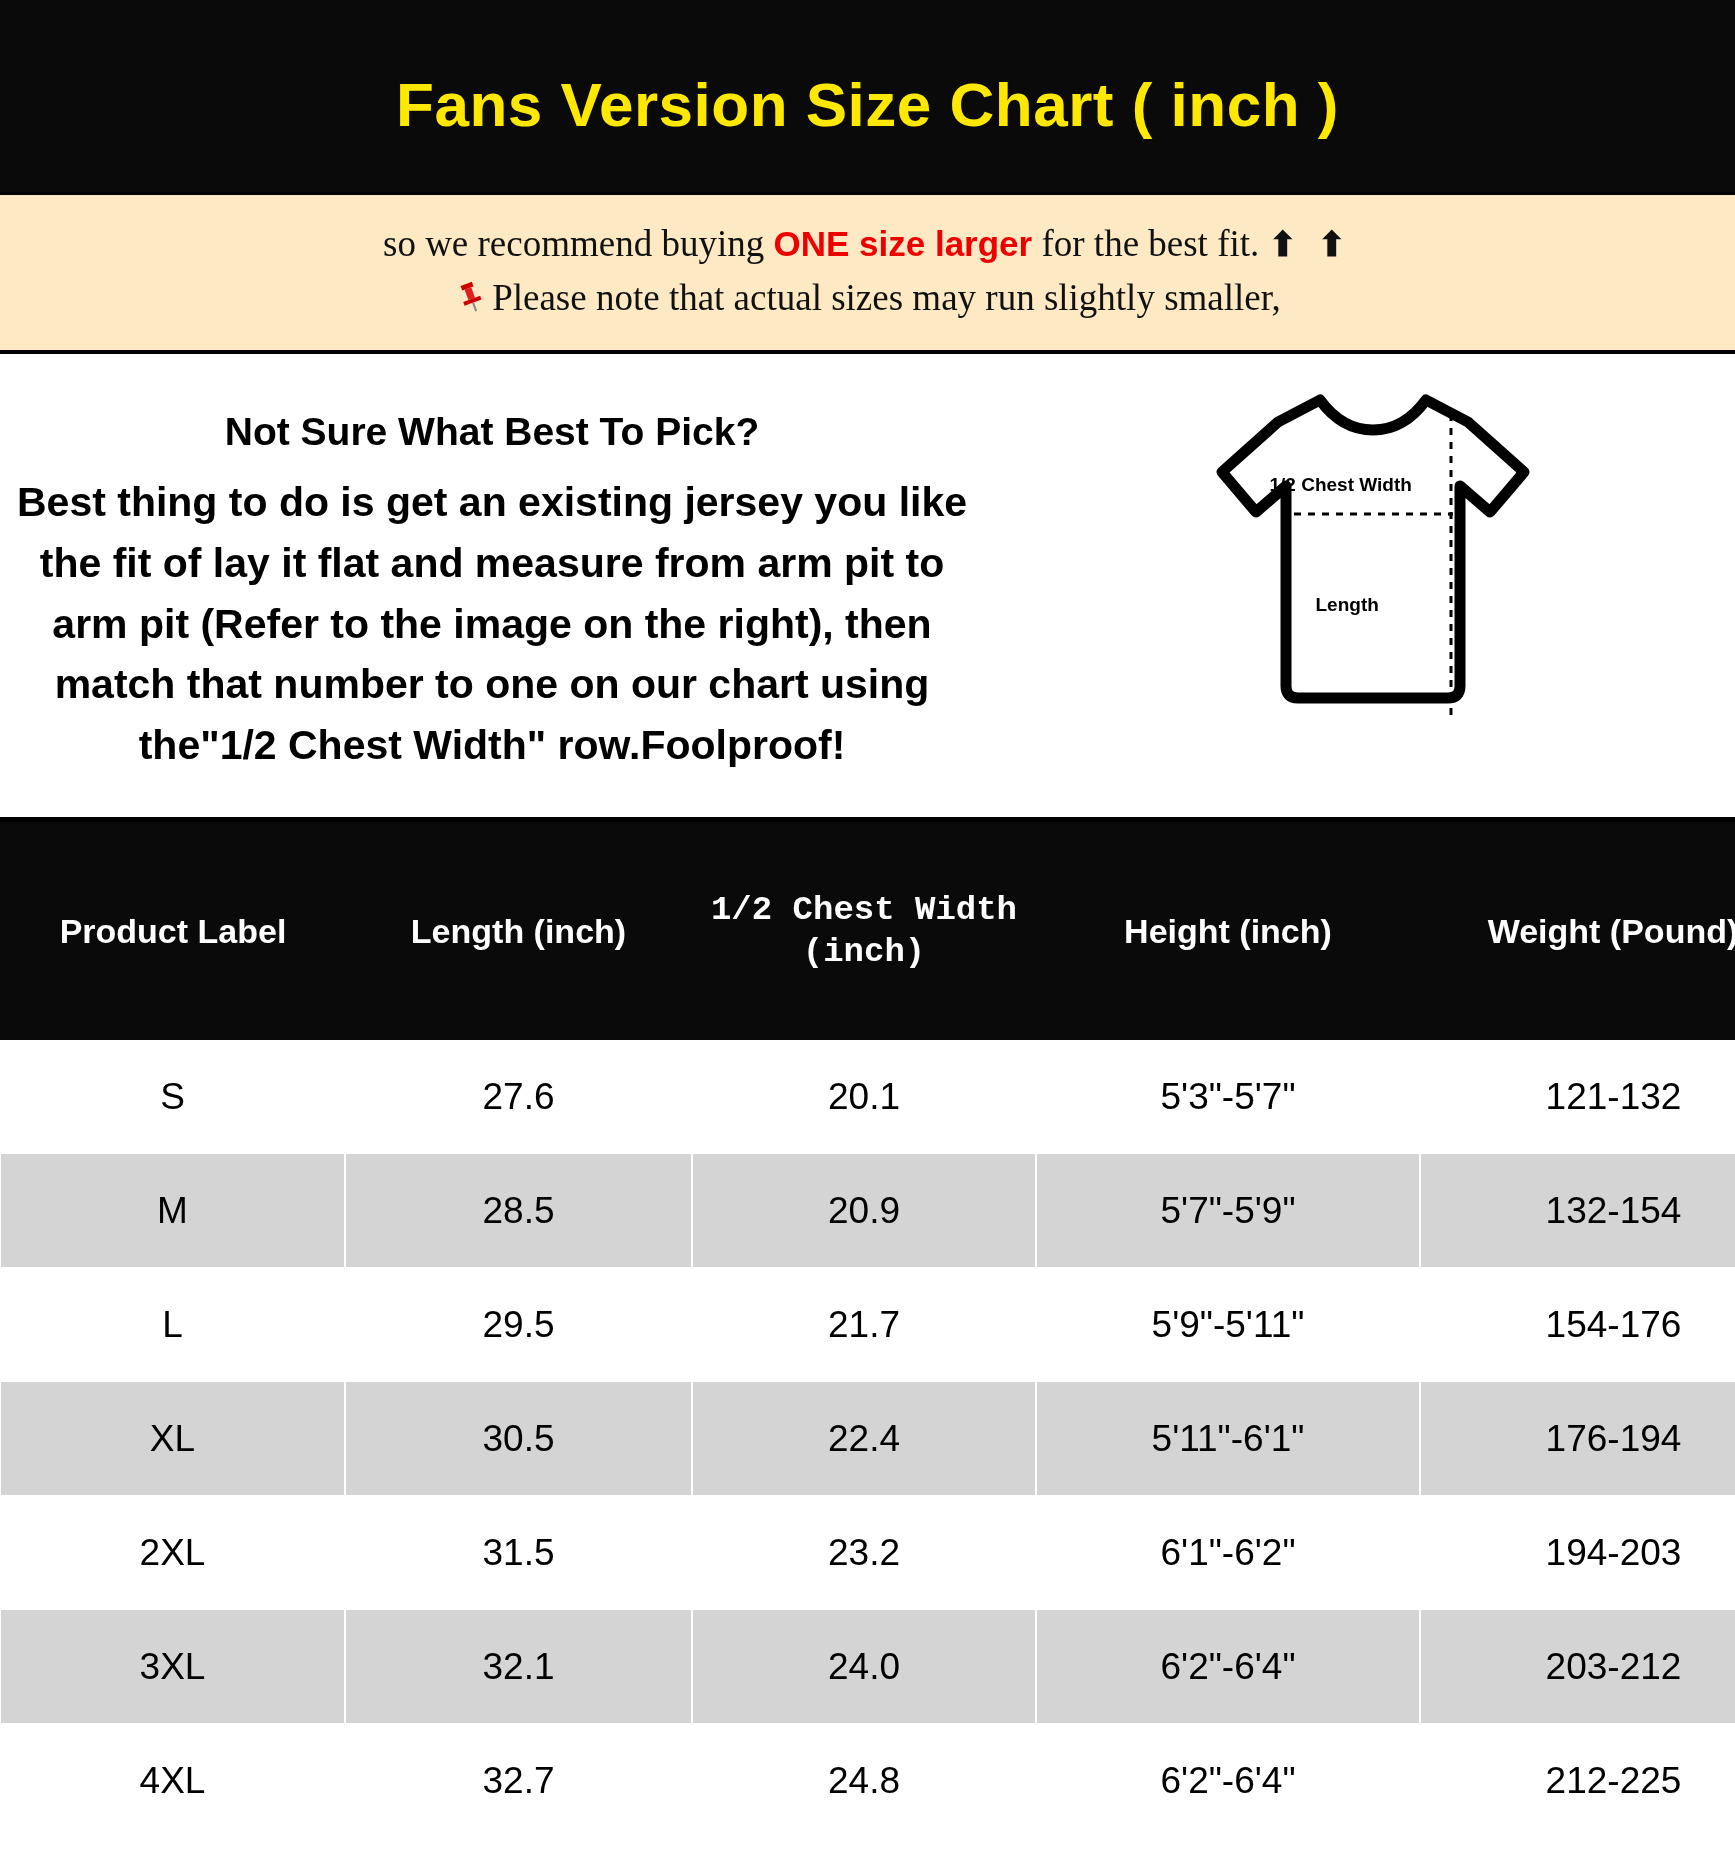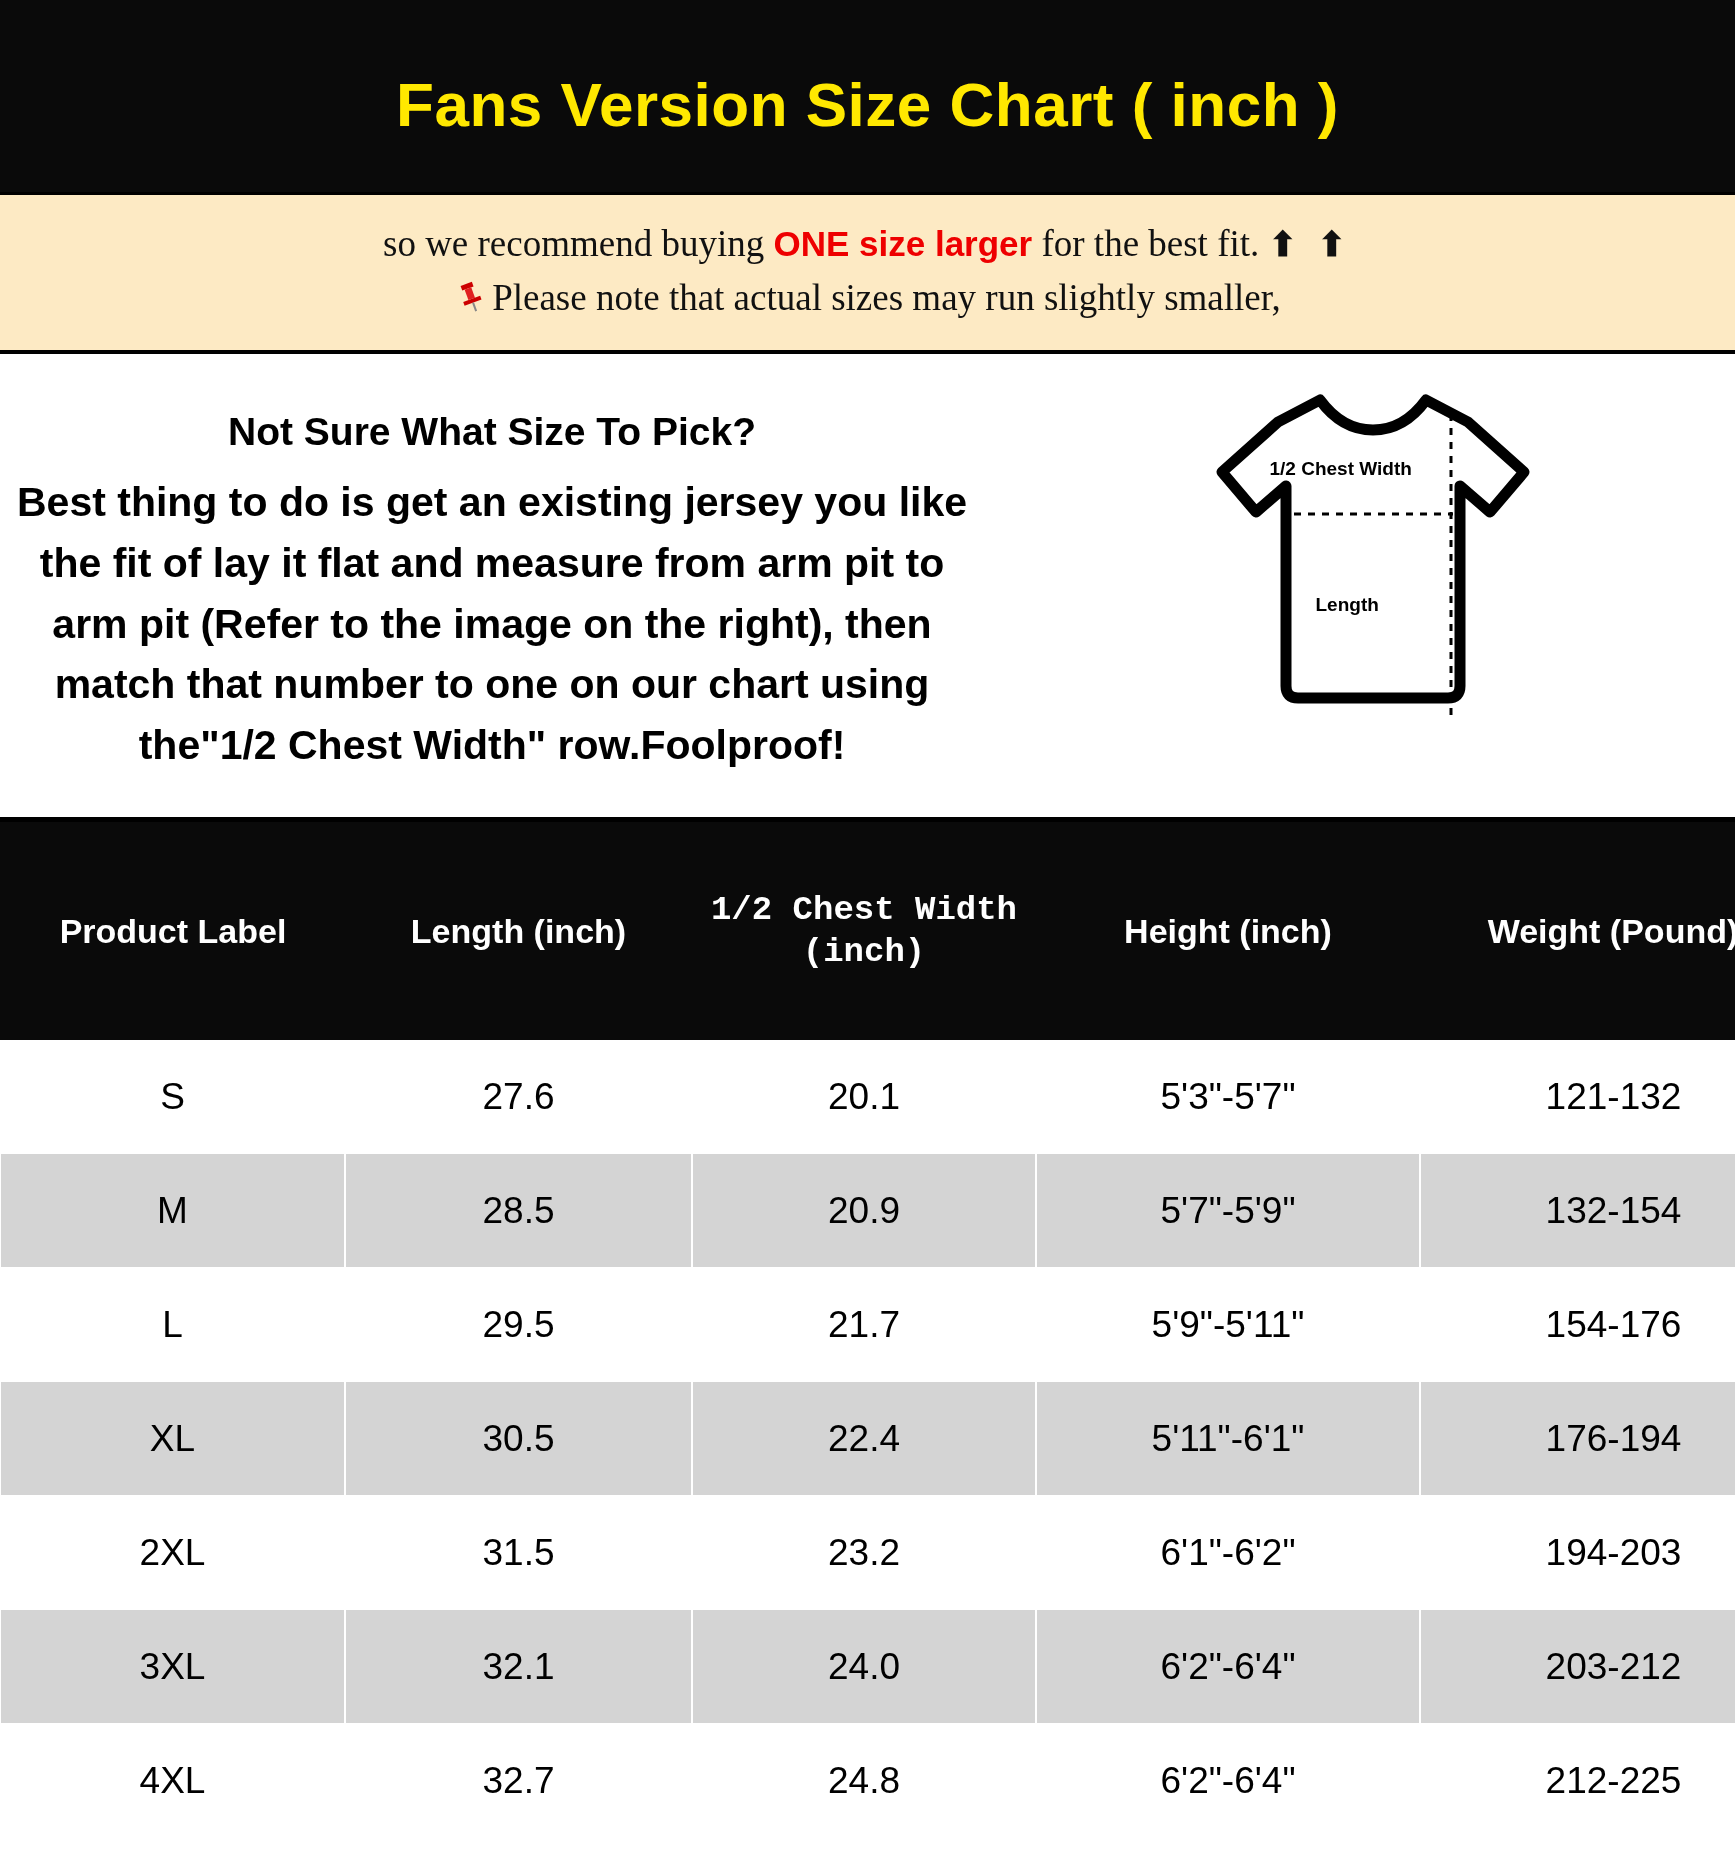--- a/index.html
+++ b/index.html
@@ -114,21 +114,21 @@
     width: 330px;
     height: 340px;
   }
   .shirt-label {
     position: absolute;
     font-size: 19px;
     font-weight: bold;
     font-family: "Liberation Sans", sans-serif;
     white-space: nowrap;
   }
-  .lbl-chest { left: 62px; top: 72px; }
+  .lbl-chest { left: 62px; top: 88px; }
   .lbl-length { left: 108px; top: 208px; }
 
   
   .tbl {
     border-collapse: collapse;
     width: 1735px;
     table-layout: fixed;
     flex: none;
   }
   .tbl th {
@@ -182,21 +182,21 @@
             <rect x="8" y="19" width="18" height="4" fill="#cc0000"></rect>
             <rect x="16" y="23" width="2" height="9" fill="#888888"></rect>
           </g>
         </svg>
       </span><span>Please note that actual sizes may run slightly smaller,</span>
     </div>
   </div>
 
   <div class="info">
     <div class="info-left">
-      <div class="info-heading">Not Sure What Size To Pick?</div>
+      <div class="info-heading">Not Sure What Best To Pick?</div>
       <div class="info-body">Best thing to do is get an existing jersey you like the fit of lay it flat and measure from arm pit to arm pit (Refer to the image on the right), then match that number to one on our chart using the"1/2 Chest Width" row.Foolproof!</div>
     </div>
     <div class="info-right">
       <div class="shirt-wrap">
         <svg width="330" height="340" viewBox="0 0 330 340">
           <path d="M112 14 L70 36 L14 86 L48 126 L78 100 L78 300 Q78 312 90 312 L240 312 Q252 312 252 300 L252 100 L282 126 L316 86 L260 36 L218 14 Q196 44 165 44 Q134 44 112 14 Z" fill="#ffffff" stroke="#000000" stroke-width="11" stroke-linejoin="round"></path>
 
           <line x1="243" y1="28" x2="243" y2="330" stroke="#000" stroke-width="3" stroke-dasharray="7,7"></line>
 
           <line x1="86" y1="128" x2="245" y2="128" stroke="#000" stroke-width="3" stroke-dasharray="7,7"></line>

